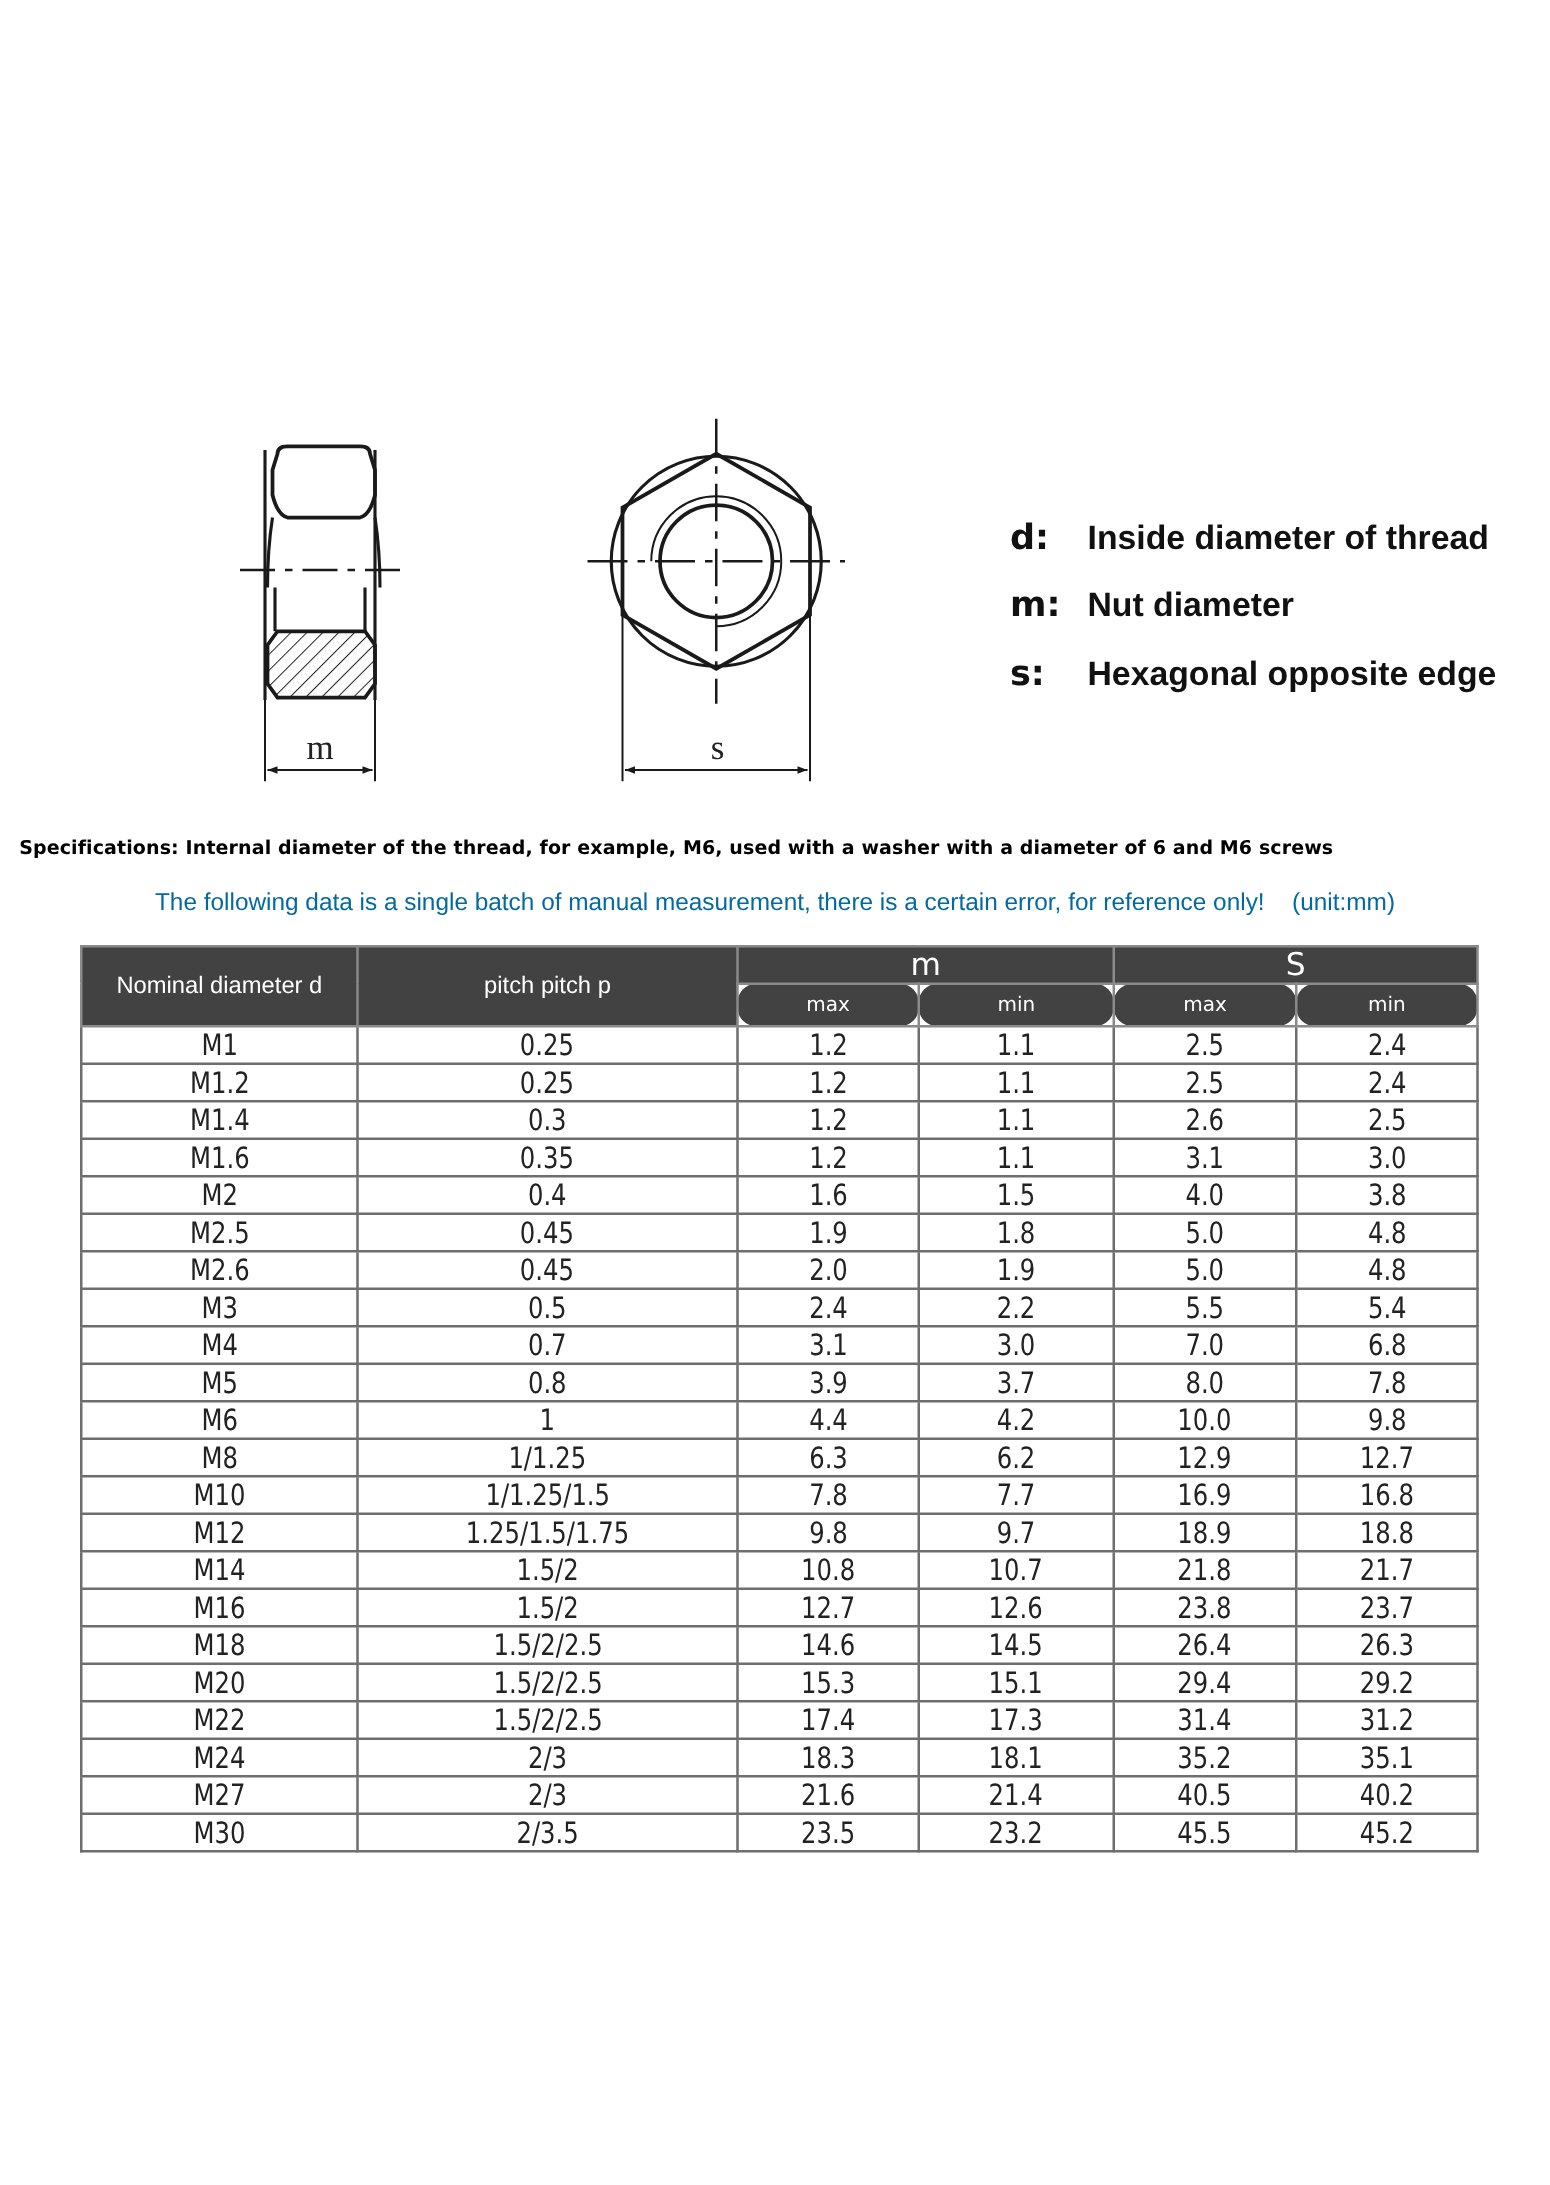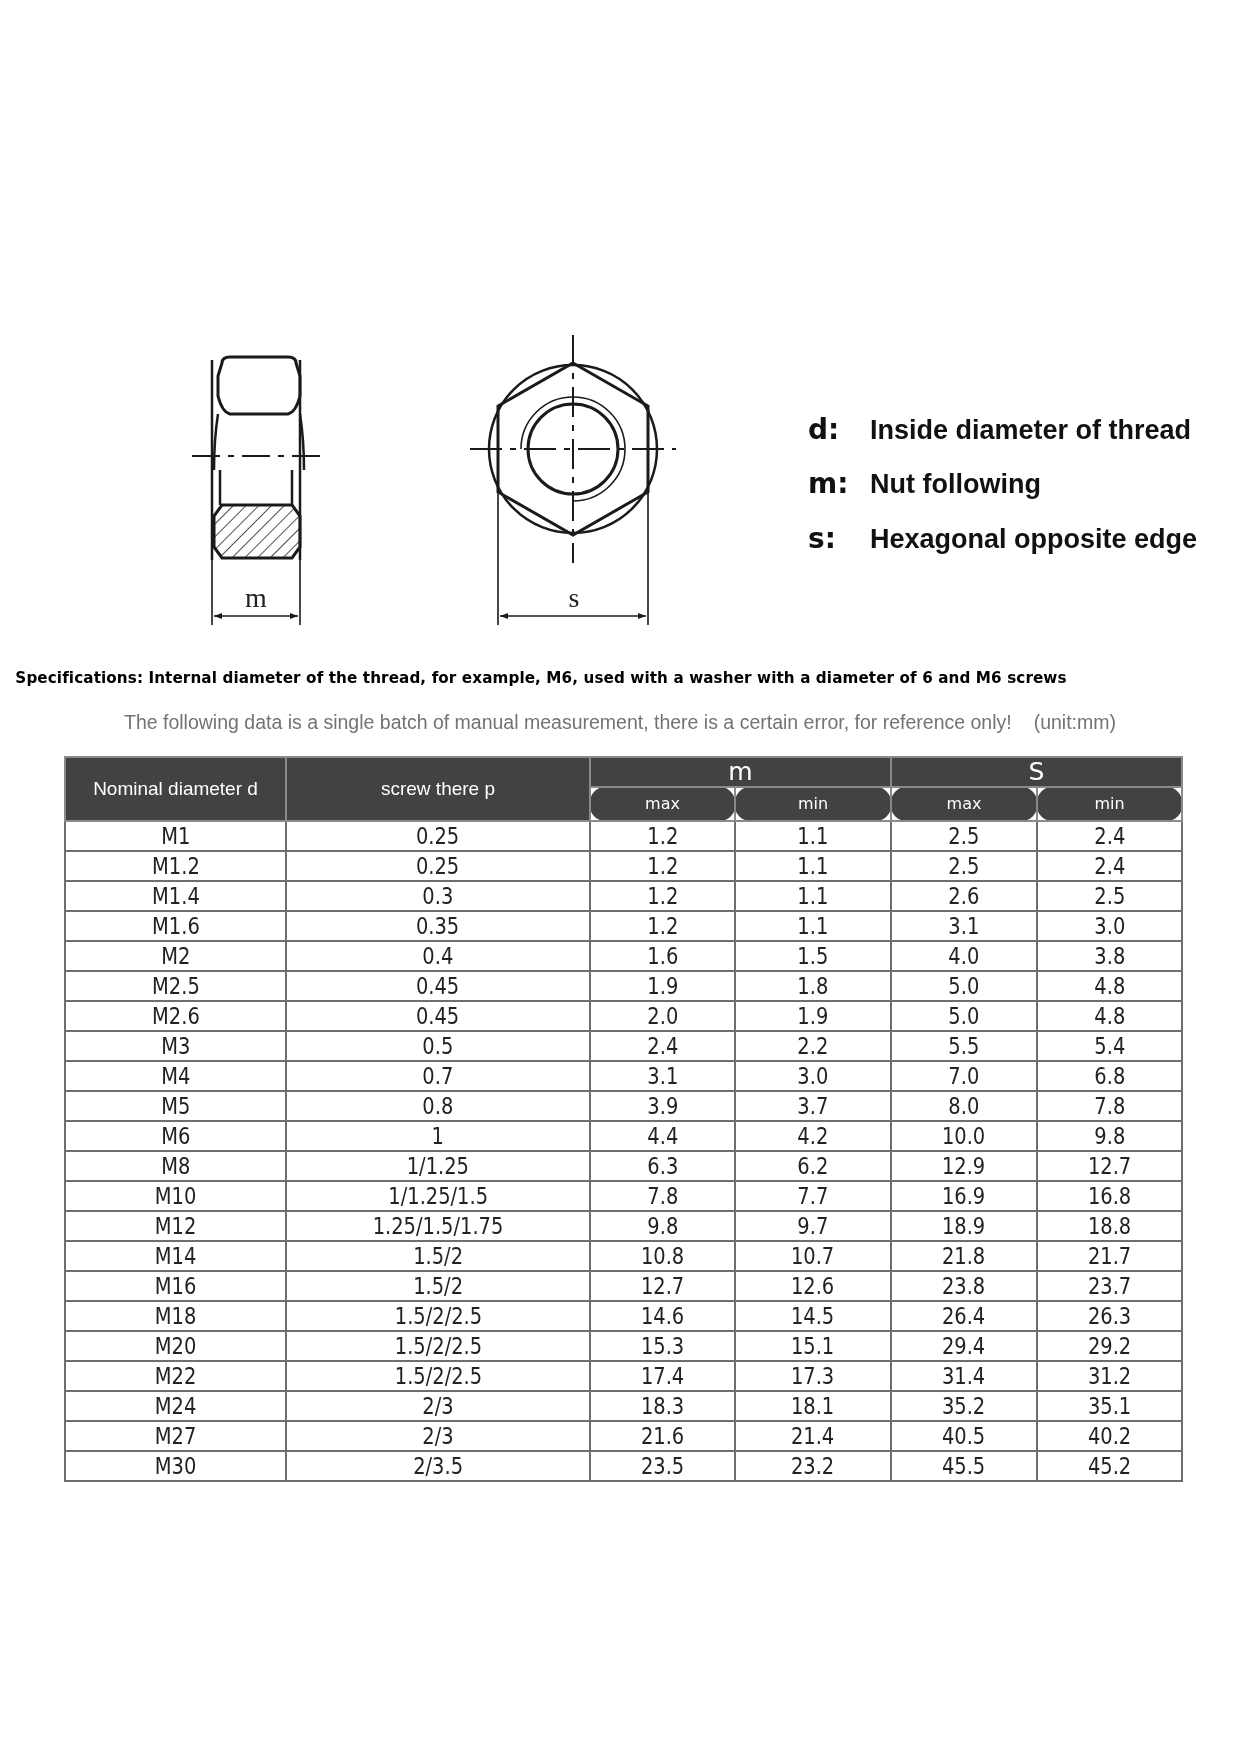--- a/index.html
+++ b/index.html
@@ -5,21 +5,21 @@
   html, body { margin:0; padding:0; background:#ffffff; }
   body { width:1240px; height:1748px; position:relative; overflow:hidden;
          font-family:"Liberation Sans", "DejaVu Sans", sans-serif; color:#000; }
   #drawing { position:absolute; left:0; top:0; width:1240px; height:660px; }
   .legend-row { position:absolute; left:808px; display:flex; align-items:baseline; }
   .legend-letter { font-family:"DejaVu Sans", sans-serif; font-weight:bold; font-size:28px; width:62px; color:#111; }
   .legend-text { font-weight:bold; font-size:27px; color:#111; }
   #spec-line { position:absolute; left:0; width:1082px; top:669px; text-align:center;
                font-family:"DejaVu Sans", sans-serif; font-weight:bold; font-size:15.2px; color:#000; letter-spacing:0.1px; }
   #note-line { position:absolute; left:0; width:1240px; top:711px; text-align:center;
-               font-size:19.5px; color:#737373; }
+               font-size:19.5px; color:#0369a1; }
   #note-line .unit { margin-left:22px; }
   table#spec-table { position:absolute; left:64px; top:756px; width:1117px; border-collapse:collapse;
                      font-family:"DejaVu Sans", sans-serif; table-layout:fixed; }
   #spec-table th { background:#424242; color:#fff; font-weight:normal; border:2px solid #8a8a8a; padding:0; }
   #spec-table th.lbl { font-family:"Liberation Sans", sans-serif; font-weight:normal; font-size:19px; height:62px; }
   #spec-table th.grp { font-size:25px; height:28px; line-height:28px; }
   #spec-table th.sub { font-size:16px; height:32px; line-height:32px;border-radius:15px; }
   #spec-table td { border:2px solid #6e6e6e; text-align:center; font-size:23.5px; color:#222;
                    height:28px; line-height:28px; padding:0; font-stretch:condensed; }
   #spec-table td span { display:inline-block; transform:scaleX(0.92); }
@@ -72,21 +72,21 @@
   </g>
   <text x="574" y="607" text-anchor="middle" font-family="Liberation Serif, serif" font-size="28" fill="#222">s</text>
 </svg>
 
 <div class="legend-row" style="top:413px;">
   <span class="legend-letter">d:</span>
   <span class="legend-text">Inside diameter of thread</span>
 </div>
 <div class="legend-row" style="top:467px;">
   <span class="legend-letter">m:</span>
-  <span class="legend-text">Nut following</span>
+  <span class="legend-text">Nut diameter</span>
 </div>
 <div class="legend-row" style="top:522px;">
   <span class="legend-letter">s:</span>
   <span class="legend-text">Hexagonal opposite edge</span>
 </div>
 
 <div id="spec-line">Specifications: Internal diameter of the thread, for example, M6, used with a washer with a diameter of 6 and M6 screws</div>
 
 <div id="note-line">
   <span>The following data is a single batch of manual measurement, there is a certain error, for reference only!</span><span class="unit">(unit:mm)</span>
@@ -97,21 +97,21 @@
     <col style="width:221px">
       <col style="width:304px">
       <col style="width:145px">
     <col style="width:156px">
       <col style="width:146px">
       <col style="width:145px">
   </colgroup>
   <thead>
     <tr>
       <th class="lbl" rowspan="2">Nominal diameter d</th>
-      <th class="lbl" rowspan="2">screw there p</th>
+      <th class="lbl" rowspan="2">pitch pitch p</th>
       <th class="grp" colspan="2">m</th>
       <th class="grp" colspan="2">S</th>
     </tr>
     <tr>
       <th class="sub">max</th>
       <th class="sub">min</th>
       <th class="sub">max</th>
       <th class="sub">min</th>
     </tr>
   </thead>

